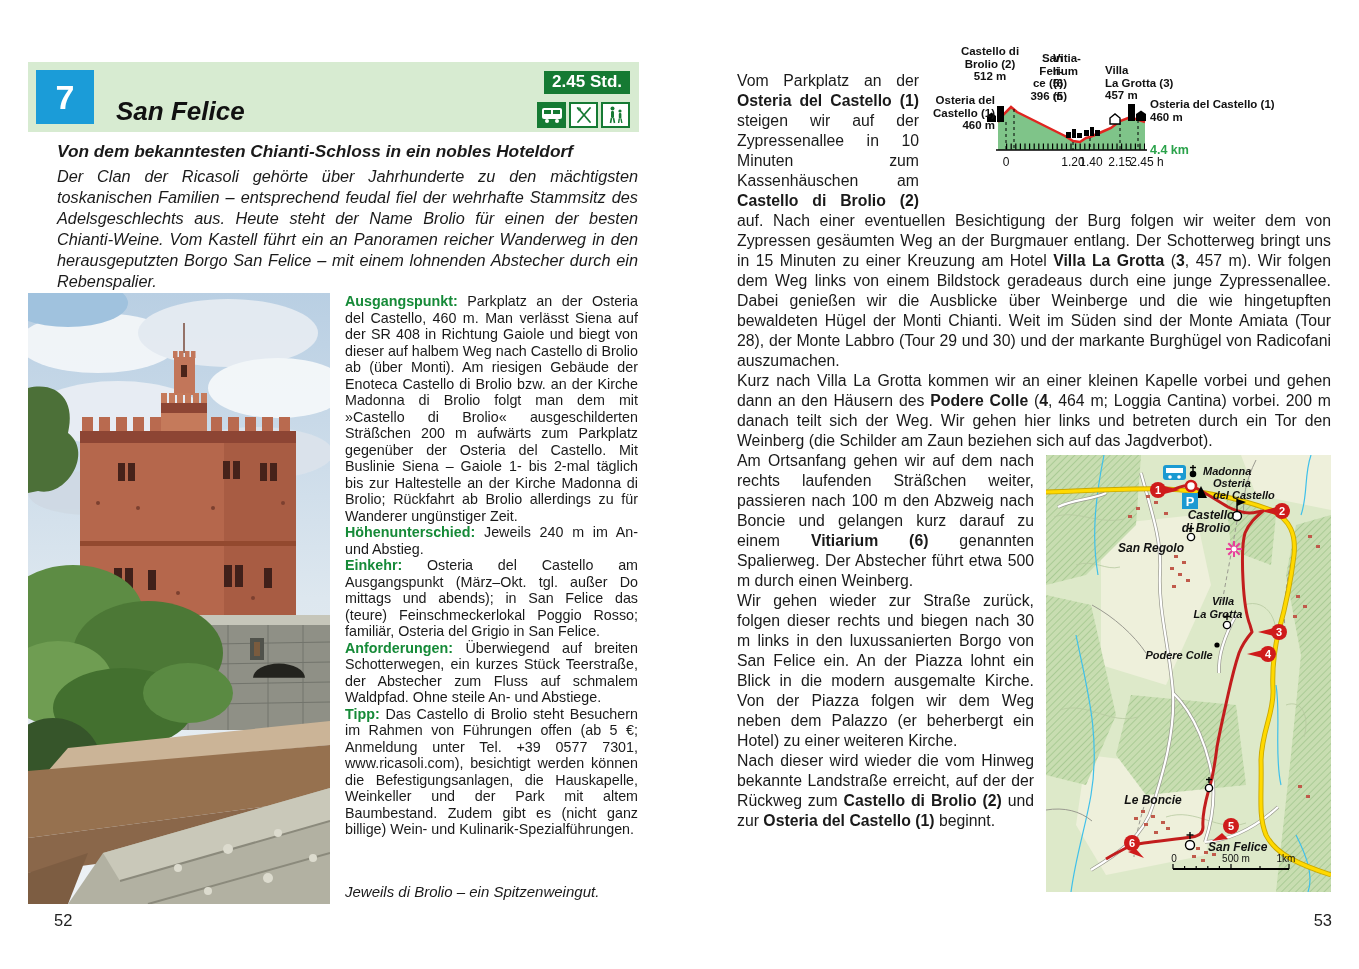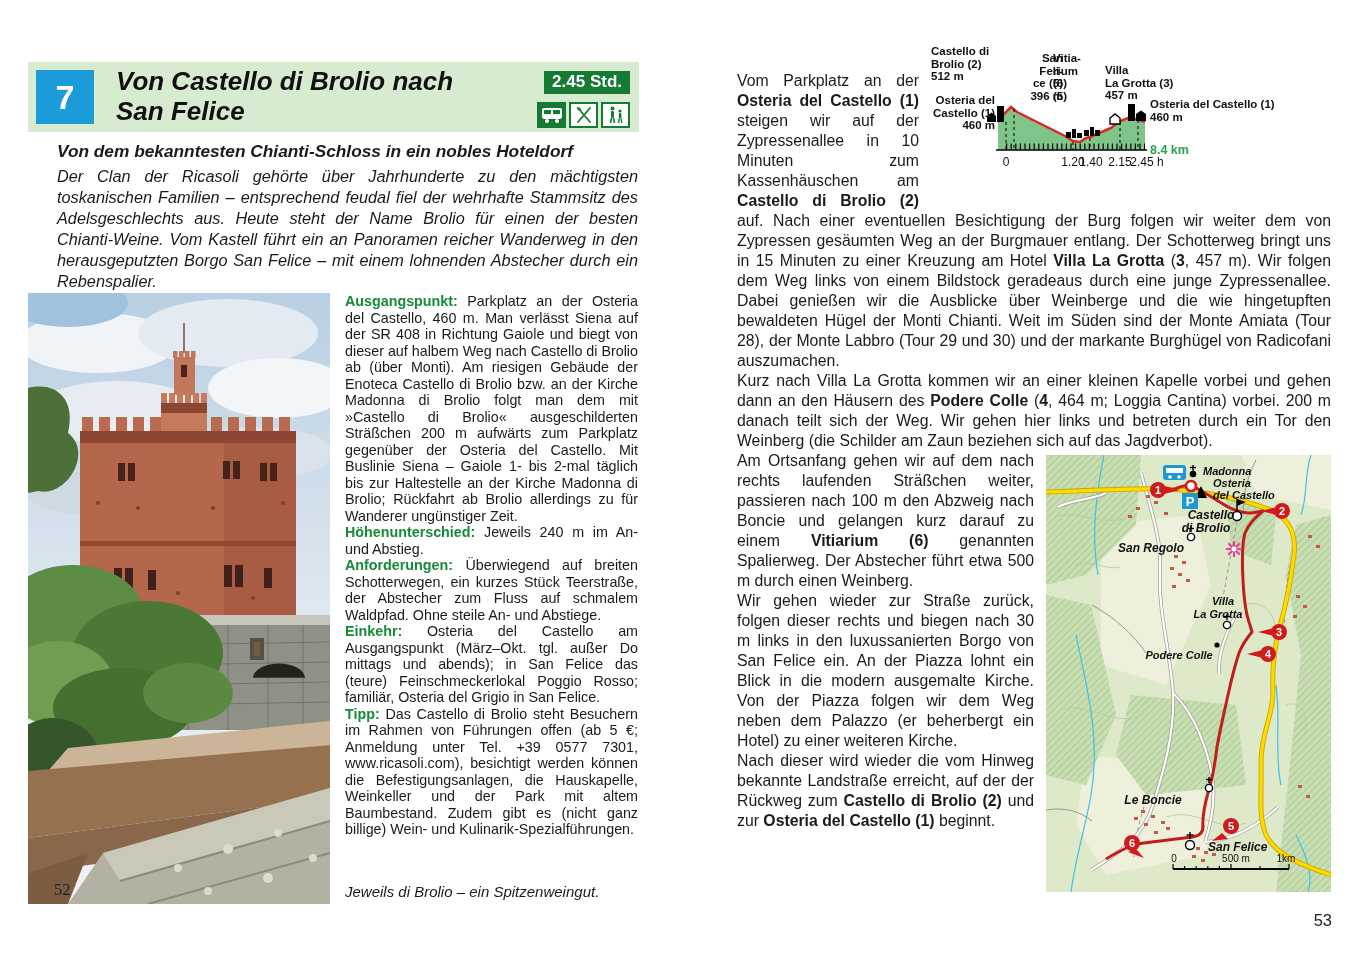--- a/index.html
+++ b/index.html
@@ -23,31 +23,31 @@
   .hicon.solid{background:#157a33;}
   
   .subheading{left:57px;top:141px;width:581px;font-size:17.3px;font-weight:bold;font-style:italic;}
   .intro{left:57px;top:166px;width:581px;font-size:16.3px;font-style:italic;line-height:21px;text-align:justify;}
   .photo{left:28px;top:293px;width:302px;height:611px;}
   .caption{left:345px;top:883px;width:293px;font-size:15px;font-style:italic;}
   .info-col{left:345px;top:293px;width:293px;font-size:14.3px;line-height:16.5px;text-align:justify;hyphens:auto;}
   .info-col p{margin:0;}
   .info-lbl{color:#168a38;font-weight:bold;}
   .pagenum{font-size:16.5px;color:#222;}
-  .pn-left{left:54px;top:880px;font-family:Liberation Serif, serif;}
+  .pn-left{left:54px;top:911px;}
   .pn-right{left:1270px;top:911px;width:62px;text-align:right;}
   
   .right-body{left:737px;top:45px;width:594px;font-size:15.8px;line-height:20px;text-align:justify;hyphens:auto;}
   .right-body p{margin:0;}
   .right-body p.first{margin-top:26px;}
   .b{font-weight:bold;}
   
   .profile-box{float:right;width:400px;height:140px;margin:0 0 12px 12px;position:relative;}
   .plabel{position:absolute;font-size:11.5px;line-height:12.5px;font-weight:bold;white-space:pre-line;color:#111;}
-  .pl-castello{left:0;top:0;width:118px;text-align:left;}
+  .pl-castello{left:0;top:0;width:118px;text-align:center;}
   .pl-start{left:-6px;top:49px;width:70px;text-align:right;}
   .pl-sf{left:92px;top:7px;width:40px;text-align:right;}
   .pl-vit{left:122px;top:7px;width:34px;}
   .pl-villa{left:174px;top:19px;width:110px;}
   .pl-end{left:219px;top:53px;width:180px;}
   .pl-km{left:219px;top:99px;color:#2aa24a;font-size:12.5px;font-weight:bold;}
   
   .map-box{float:right;width:285px;height:437px;margin:4px 0 0 12px;position:relative;}
   .map-box svg text{font-family:"Liberation Sans", sans-serif;}
   .mlabel{font-size:11px;font-style:italic;font-weight:bold;fill:#111;}
@@ -55,21 +55,21 @@
   .scaletxt{font-size:10px;fill:#111;}
   .pin-num{font-size:11px;font-weight:bold;fill:#fff;}
   .ptick{font-size:12px;fill:#111;}
 </style>
 </head>
 <body>
 
 <div class="abs route-header">
   <div class="route-num">7</div>
   <div class="route-title">
-    <span>Von Castello di Brolio nach</span><br>
+    <br>
     <span>San Felice</span>
   </div>
   <div class="duration-badge">2.45 Std.</div>
   <div class="header-icons">
     <div class="hicon solid">
       <svg width="22" height="18" viewBox="0 0 22 18">
         <rect x="1" y="2" width="20" height="11" rx="2" fill="#fff"></rect>
         <rect x="3" y="4" width="7" height="4" fill="#157a33"></rect>
         <rect x="12" y="4" width="7" height="4" fill="#157a33"></rect>
         <circle cx="6" cy="15" r="2" fill="#fff"></circle>
@@ -244,22 +244,22 @@
     </g>
   </g>
 </svg>
 </div>
 
 <div class="abs caption">Jeweils di Brolio – ein Spitzenweingut.</div>
 
 <div class="abs info-col">
   <p><span class="info-lbl">Ausgangspunkt:</span> <span>Parkplatz an der Osteria del Castello, 460 m. Man verlässt Siena auf der SR 408 in Richtung Gaiole und biegt von dieser auf halbem Weg nach Castello di Brolio ab (über Monti). Am riesigen Gebäude der Enoteca Castello di Brolio bzw. an der Kirche Madonna di Brolio folgt man dem mit »Castello di Brolio« ausgeschilderten Sträßchen 200 m aufwärts zum Parkplatz gegenüber der Osteria del Castello. Mit Buslinie Siena – Gaiole 1- bis 2-mal täglich bis zur Haltestelle an der Kirche Madonna di Brolio; Rückfahrt ab Brolio allerdings zu für Wanderer ungünstiger Zeit.</span></p>
   <p><span class="info-lbl">Höhenunterschied:</span> <span>Jeweils 240 m im An- und Abstieg.</span></p>
+  <p><span class="info-lbl">Einkehr:</span> <span>Osteria del Castello am Ausgangspunkt (März–Okt. tgl. außer Do mittags und abends); in San Felice das (teure) Feinschmeckerlokal Poggio Rosso; familiär, Osteria del Grigio in San Felice.</span></p>
   <p><span class="info-lbl">Anforderungen:</span> <span>Überwiegend auf breiten Schotterwegen, ein kurzes Stück Teerstraße, der Abstecher zum Fluss auf schmalem Waldpfad. Ohne steile An- und Abstiege.</span></p>
-  <p><span class="info-lbl">Einkehr:</span> <span>Osteria del Castello am Ausgangspunkt (März–Okt. tgl. außer Do mittags und abends); in San Felice das (teure) Feinschmeckerlokal Poggio Rosso; familiär, Osteria del Grigio in San Felice.</span></p>
   <p><span class="info-lbl">Tipp:</span> <span>Das Castello di Brolio steht Besuchern im Rahmen von Führungen offen (ab 5 €; Anmeldung unter Tel. +39 0577 7301, www.ricasoli.com), besichtigt werden können die Befestigungsanlagen, die Hauskapelle, Weinkeller und der Park mit altem Baumbestand. Zudem gibt es (nicht ganz billige) Wein- und Kulinarik-Spezialführungen.</span></p>
 </div>
 
 <div class="abs pagenum pn-left">52</div>
 <div class="abs pagenum pn-right">53</div>
 
 <div class="abs right-body">
 
   <div class="profile-box">
     <svg width="400" height="140" viewBox="0 0 400 140">
@@ -308,21 +308,21 @@
 396 m</div>
     <div class="plabel pl-vit">Vitia-
 rium
 (6)
 (5)</div>
     <div class="plabel pl-villa">Villa
 La Grotta (3)
 457 m</div>
     <div class="plabel pl-end">Osteria del Castello (1)
 460 m</div>
-    <div class="plabel pl-km">8.4 km</div>
+    <div class="plabel pl-km">4.4 km</div>
   </div>
 
   <p class="first"><span>Vom Parkplatz an der </span><span class="b">Osteria del Castello (1)</span><span> steigen wir auf der Zypressenallee in 10 Minuten zum Kassenhäuschen am </span><span class="b">Castello di Brolio (2)</span><span> auf. Nach einer eventuellen Besichtigung der Burg folgen wir weiter dem von Zypressen gesäumten Weg an der Burgmauer entlang. Der Schotterweg bringt uns in 15 Minuten zu einer Kreuzung am Hotel </span><span class="b">Villa La Grotta</span><span> (</span><span class="b">3</span><span>, 457 m). Wir folgen dem Weg links von einem Bildstock geradeaus durch eine junge Zypressenallee. Dabei genießen wir die Ausblicke über Weinberge und die wie hingetupften bewaldeten Hügel der Monti Chianti. Weit im Süden sind der Monte Amiata (Tour 28), der Monte Labbro (Tour 29 und 30) und der markante Burghügel von Radicofani auszumachen.</span></p>
   <p><span>Kurz nach Villa La Grotta kommen wir an einer kleinen Kapelle vorbei und gehen dann an den Häusern des </span><span class="b">Podere Colle</span><span> (</span><span class="b">4</span><span>, 464 m; Loggia Cantina) vorbei. 200 m danach teilt sich der Weg. Wir gehen hier links und betreten durch ein Tor den Weinberg (die Schilder am Zaun beziehen sich auf das Jagdverbot).</span></p>
 
   <div class="map-box">
     <svg width="285" height="437" viewBox="0 0 285 437">
       <defs>
         <pattern id="hatch" width="5" height="5" patternUnits="userSpaceOnUse" patternTransform="rotate(45)">
           <line x1="0" y1="0" x2="0" y2="5" stroke="#86b573" stroke-width="1"></line>

